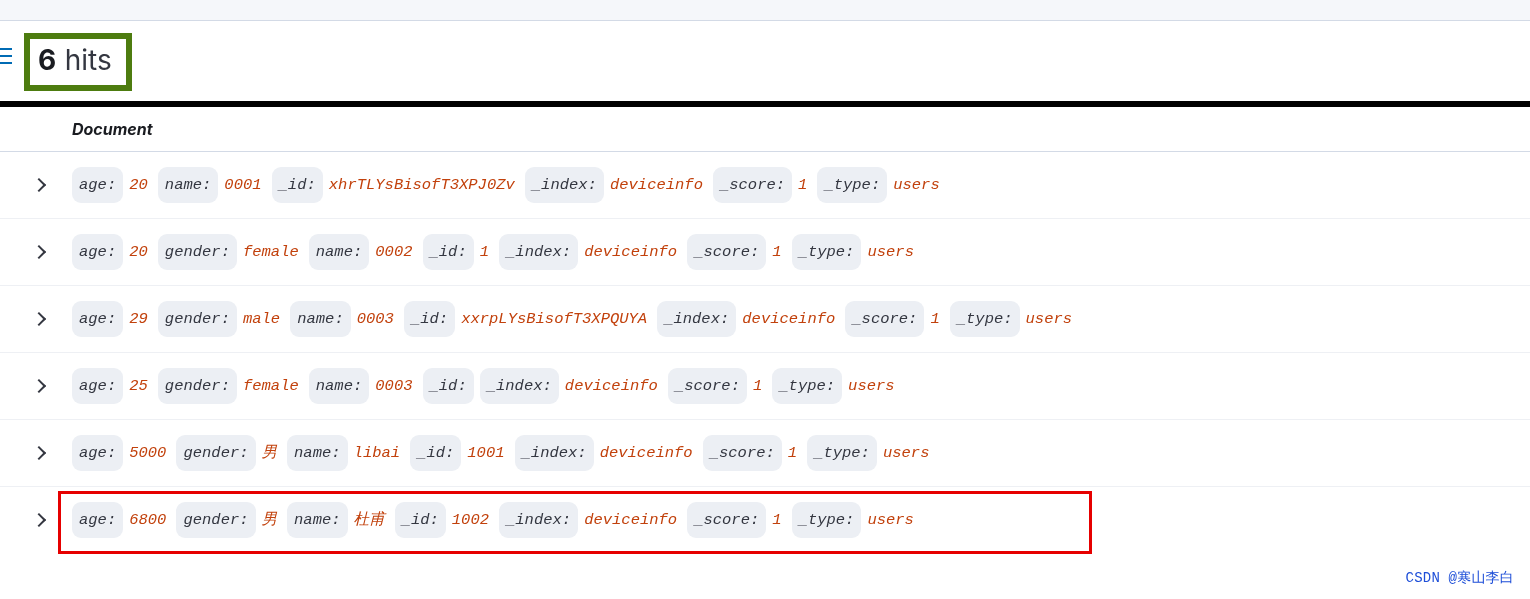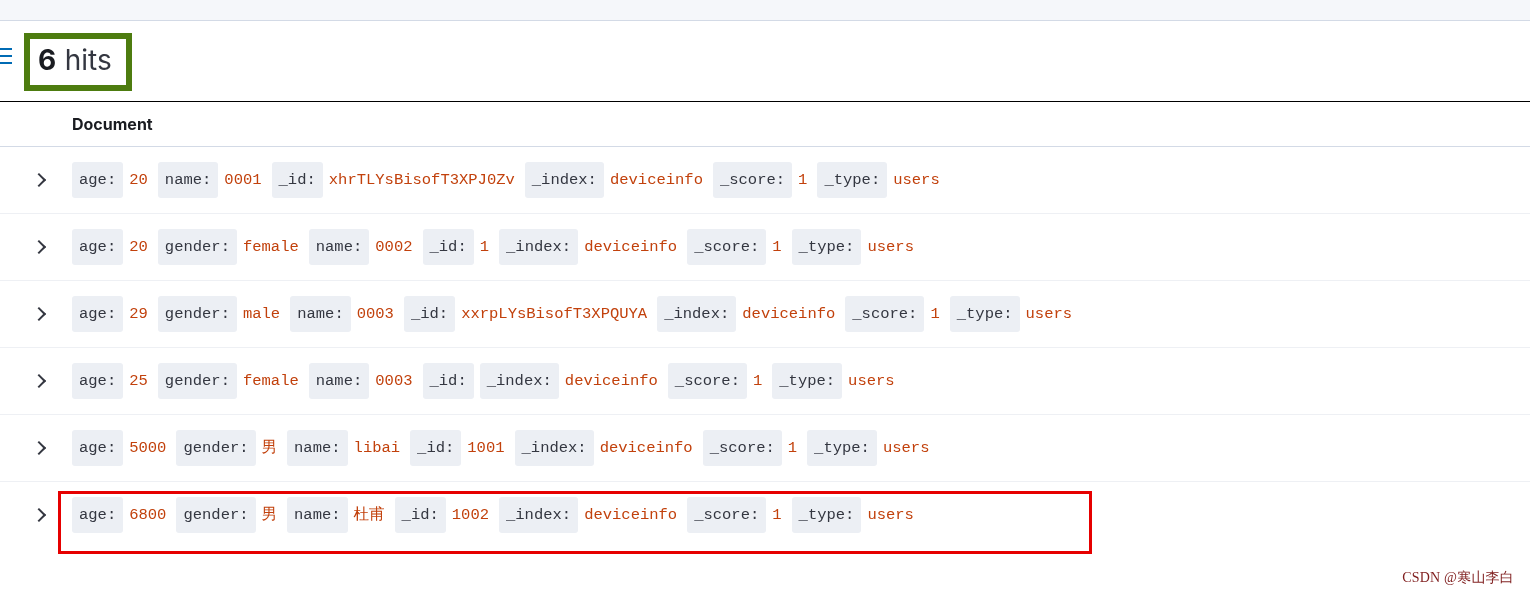--- a/index.html
+++ b/index.html
@@ -49,22 +49,23 @@
     font-size: 28px;
     font-weight: 400;
     color: #343741;
     margin-left: 4px;
   }
   .highlight-red {
     border: 6px solid #4d7c0f;
   }
   .table-wrap {
     margin-top: 10px;
-    border-top: 1px solid #000000;
+    border-top: 6px solid #000000;
     width: 100%;
+    font-style: italic;
   }
   .col-header {
     display: flex;
     align-items: center;
     height: 44px;
     border-bottom: 1px solid #d3dae6;
   }
   .expand-col {
     width: 72px;
     flex: 0 0 72px;
@@ -105,40 +106,40 @@
     align-items: center;
     font-family: Menlo, Consolas, "Courier New", monospace;
     font-size: 15.5px;
     line-height: 1.6;
     color: #343741;
     padding: 4px 0;
   }
   .field-pair { display: inline-flex; align-items: center; gap: 6px; }
   .field-key {
     background: #eceff4;
-    border-radius: 3px;
+    border-radius: 9px;
     padding: 6px 7px;
     color: #343741;
   }
   .field-val {
     color: #c2410c;
     margin-right: 4px;
   }
   .row-highlight {
     position: absolute;
     border: 3px solid #e60000;
     pointer-events: none;
   }
   .watermark {
     position: absolute;
     right: 16px;
     bottom: 12px;
     font-size: 14px;
-    color: #7f1d1d;
-    font-family: Liberation Serif, serif;
+    color: #1d4ed8;
+    font-family: Liberation Mono, monospace;
     letter-spacing: 0.2px;
   }
 </style>
 </head>
 <body>
 
 
 
 <div class="topbar"></div>
 

